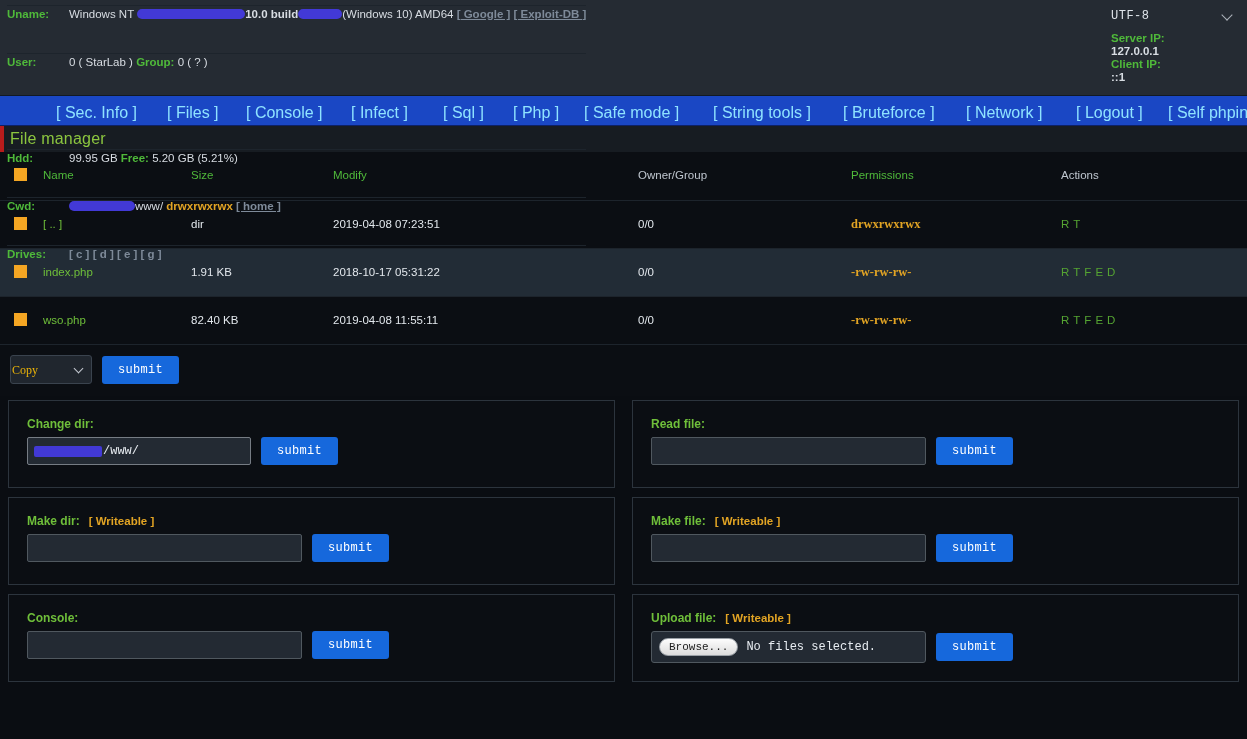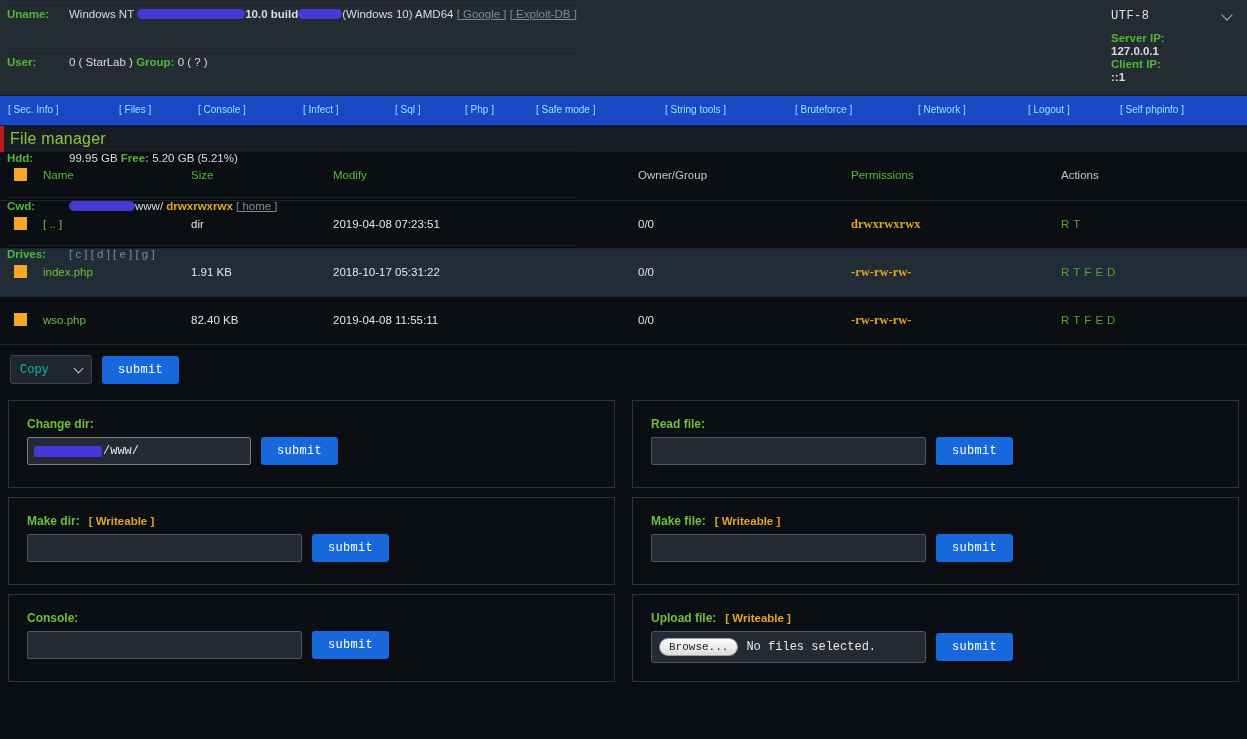--- a/index.html
+++ b/index.html
@@ -32,21 +32,21 @@
   }
   .info-val {
     color: #d8dde3;
     font-size: 11.5px;
     white-space: nowrap;
   }
   .info-val b { color: #d8dde3; font-weight: bold; }
   .glabel { color: #4fb93a; font-weight: bold; }
   .orange { color: #f0a80c; font-weight: bold; }
   .gold { color: #e2a424; font-weight: bold; }
-  .link-br { color: #7e8a99; font-weight: normal; }
+  .link-br { color: #7e8a99; font-weight: bold; }
   .redact {
     display: inline-block;
     background: #4239d6;
     border-radius: 7px;
     height: 10px;
     vertical-align: middle;
     position: relative;
     top: -1px;
   }
 
@@ -88,24 +88,25 @@
   
   .nav {
     background: #1a47c4;
     height: 30px;
     display: flex;
     align-items: center;
     border-bottom: 1px solid #0d2166;
   }
   .nav a {
     color: #8fe3ff;
-    font-size: 10px;
+    font-size: 16px;
     text-decoration: none;
     white-space: nowrap;
     display: inline-block;
+    margin-left: 48px;
   }
 
   
   .sect-title-wrap {
     background: #171c22;
     border-left: 4px solid #b81c1c;
     height: 26px;
     display: flex;
     align-items: center;
   }
@@ -157,26 +158,26 @@
     padding: 10px 0 12px 10px;
     display: flex;
     align-items: center;
     gap: 10px;
     background: #0b0e13;
   }
   select.dd {
     appearance: none;
     -webkit-appearance: none;
     background: #20262e;
-    color: #14b8a6;
+    color: #eab308;
     border: 1px solid #3a434e;
     border-radius: 3px;
     font-size: 12px;
-    font-family: Liberation Mono, monospace;
-    padding: 5px 28px 5px 9px;
+    font-family: Liberation Serif, serif;
+    padding: 5px 28px 5px 1px;
     width: 82px;
     height: 29px;
     cursor: pointer;
   }
   .dd-wrap { position: relative; display: inline-block; }
   .dd-wrap::after {
     content: "";
     position: absolute; right: 10px; top: 10px;
     width: 6px; height: 6px;
     border-right: 1.5px solid #c3c9d1;

